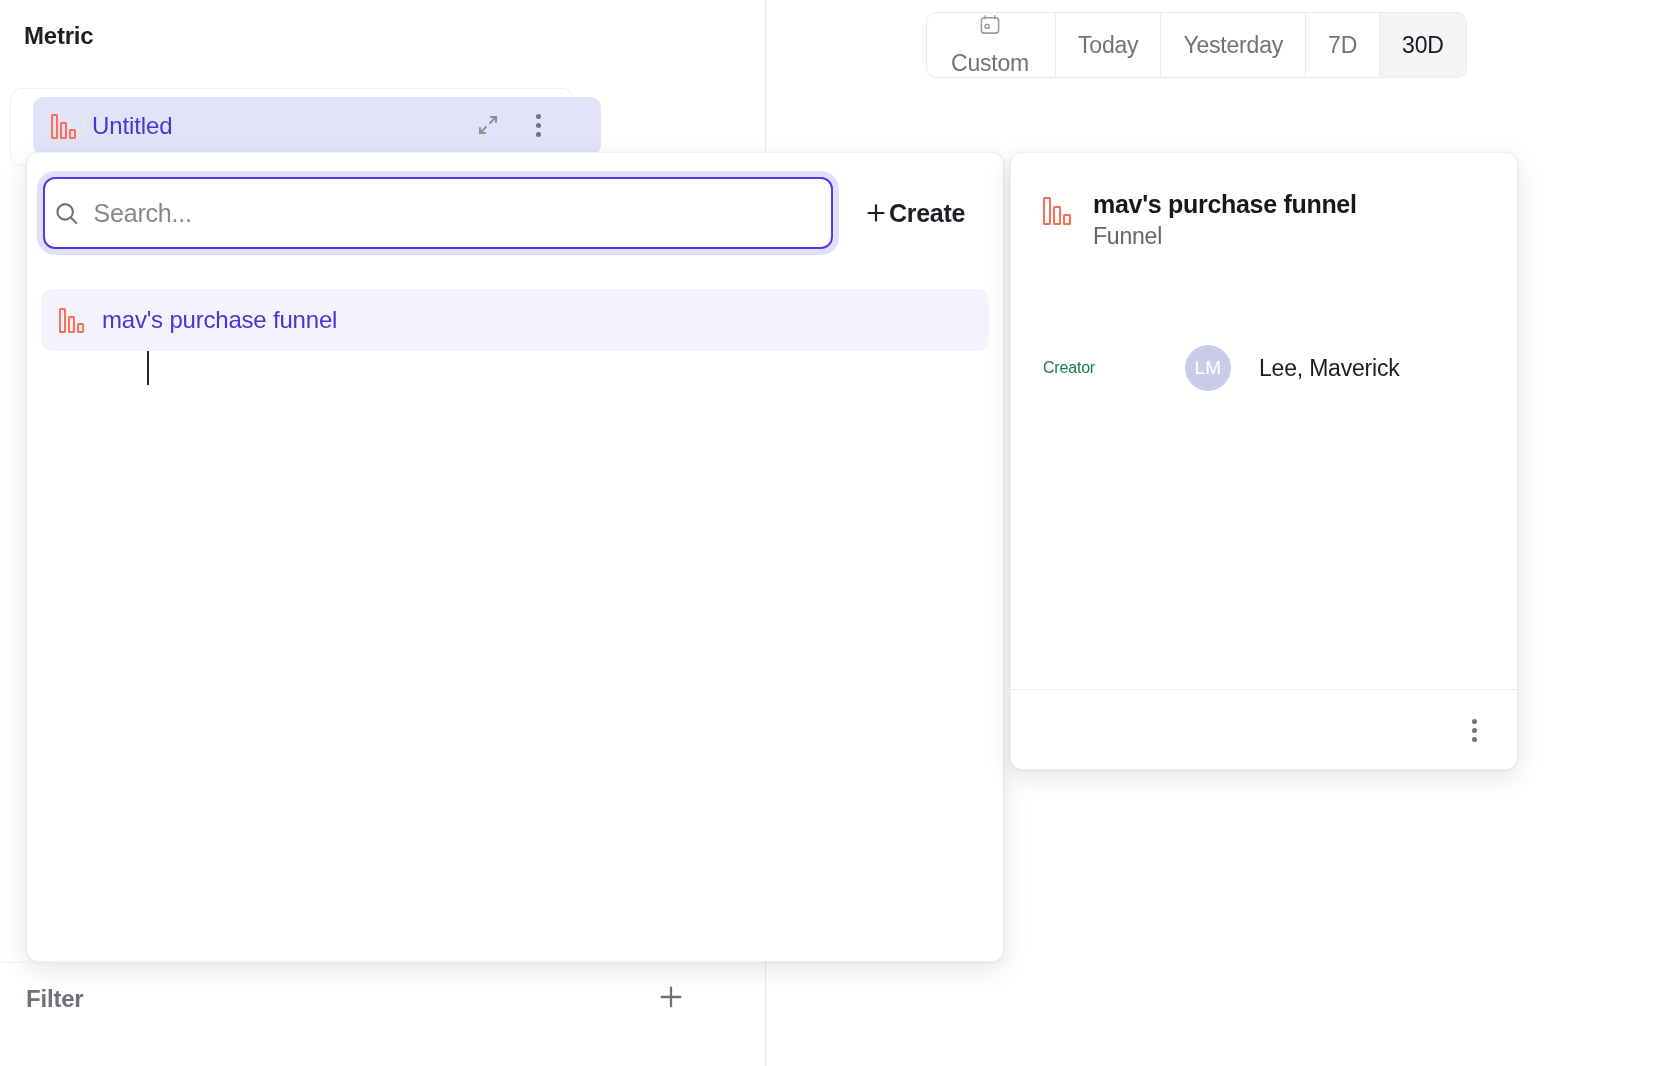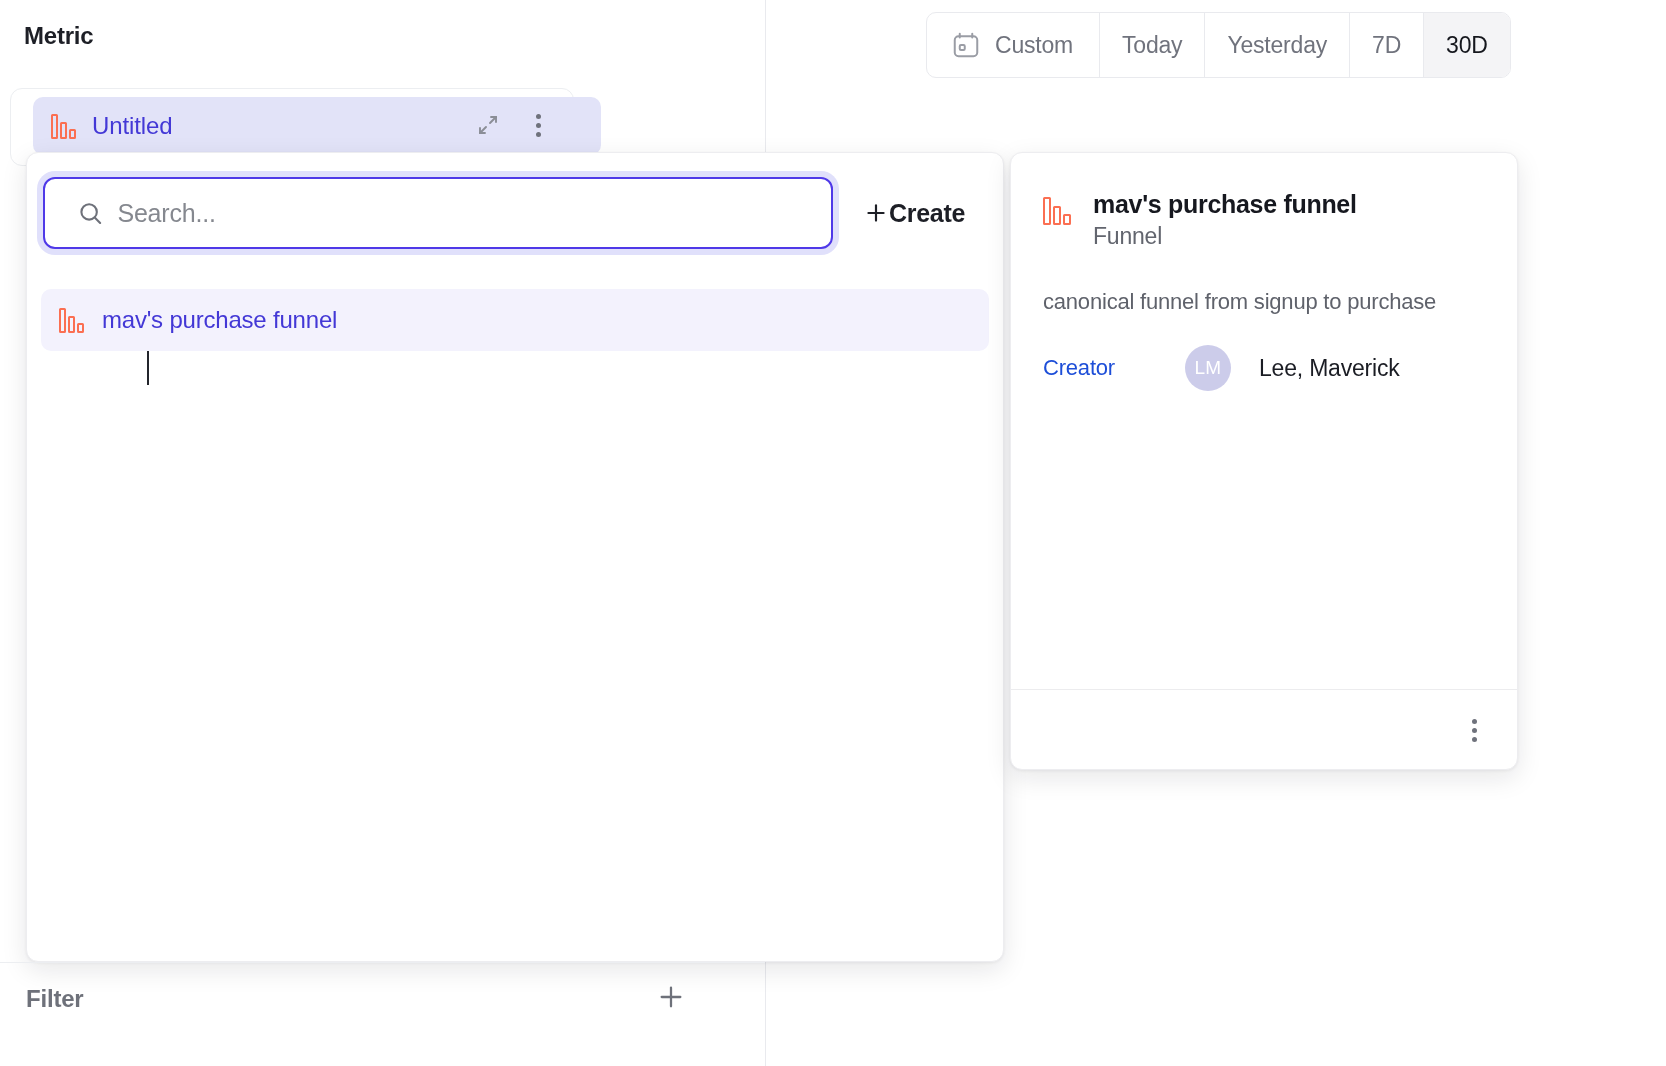--- a/index.html
+++ b/index.html
@@ -125,21 +125,21 @@
     justify-content: center;
     padding: 0 22px;
     font-size: 23px;
     color: #70737d;
     border-right: 1px solid #e9eaee;
     cursor: pointer;
     white-space: nowrap;
     letter-spacing: -0.2px;
   }
   .dr-seg:last-child { border-right: none; text-align: right; }
-  .dr-seg.custom { gap: 14px; padding-left: 24px; padding-right: 26px; }
+  .dr-seg.custom { gap: 14px; padding-left: 24px; padding-right: 26px; flex-direction: column; }
   .dr-seg.active {
     background: #f4f4f6;
     color: #15171d;
   }
 
   
   .dropdown {
     position: absolute;
     left: 26px;
     top: 152px;
@@ -165,21 +165,21 @@
 
   .search-wrap {
     width: 790px;
     height: 72px;
     border-radius: 12px;
     box-shadow: 0 0 0 6px #e0e0fb;
     border: 2px solid #4f39e8;
     background: #ffffff;
     display: flex;
     align-items: center;
-    padding: 0 32px;
+    padding: 0 8px;
     box-sizing: border-box;
     gap: 14px;
   }
 
   .search-input {
     border: none;
     outline: none;
     background: transparent;
     font-family: "Liberation Sans", sans-serif;
     font-size: 25px;
@@ -278,22 +278,22 @@
     letter-spacing: -0.2px;
   }
   .dc-meta {
     position: absolute;
     left: 32px;
     top: 192px;
     display: flex;
     align-items: center;
   }
   .dc-meta-key {
-    font-size: 22px;
-    color: #1d4ed8;
+    font-size: 16px;
+    color: #15803d;
     width: 142px;
     letter-spacing: -0.2px;
   }
   .avatar {
     width: 46px;
     height: 46px;
     border-radius: 50%;
     background: #ccccea;
     color: #ffffff;
     display: flex;
@@ -462,21 +462,20 @@
         <i style="width:8px;height:28px;"></i>
         <i style="width:8px;height:19px;"></i>
         <i style="width:8px;height:11px;"></i>
       </span>
       <span>
         <div class="dc-title">mav's purchase funnel</div>
         <div class="dc-subtitle">Funnel</div>
       </span>
     </div>
 
-    <div class="dc-desc">canonical funnel from signup to purchase</div>
 
     <div class="dc-meta">
       <span class="dc-meta-key">Creator</span>
       <span class="avatar">LM</span>
       <span class="dc-meta-val">Lee, Maverick</span>
     </div>
 
     <div class="dc-divider"></div>
     <div class="dc-footer">
       <div class="icon-btn">

